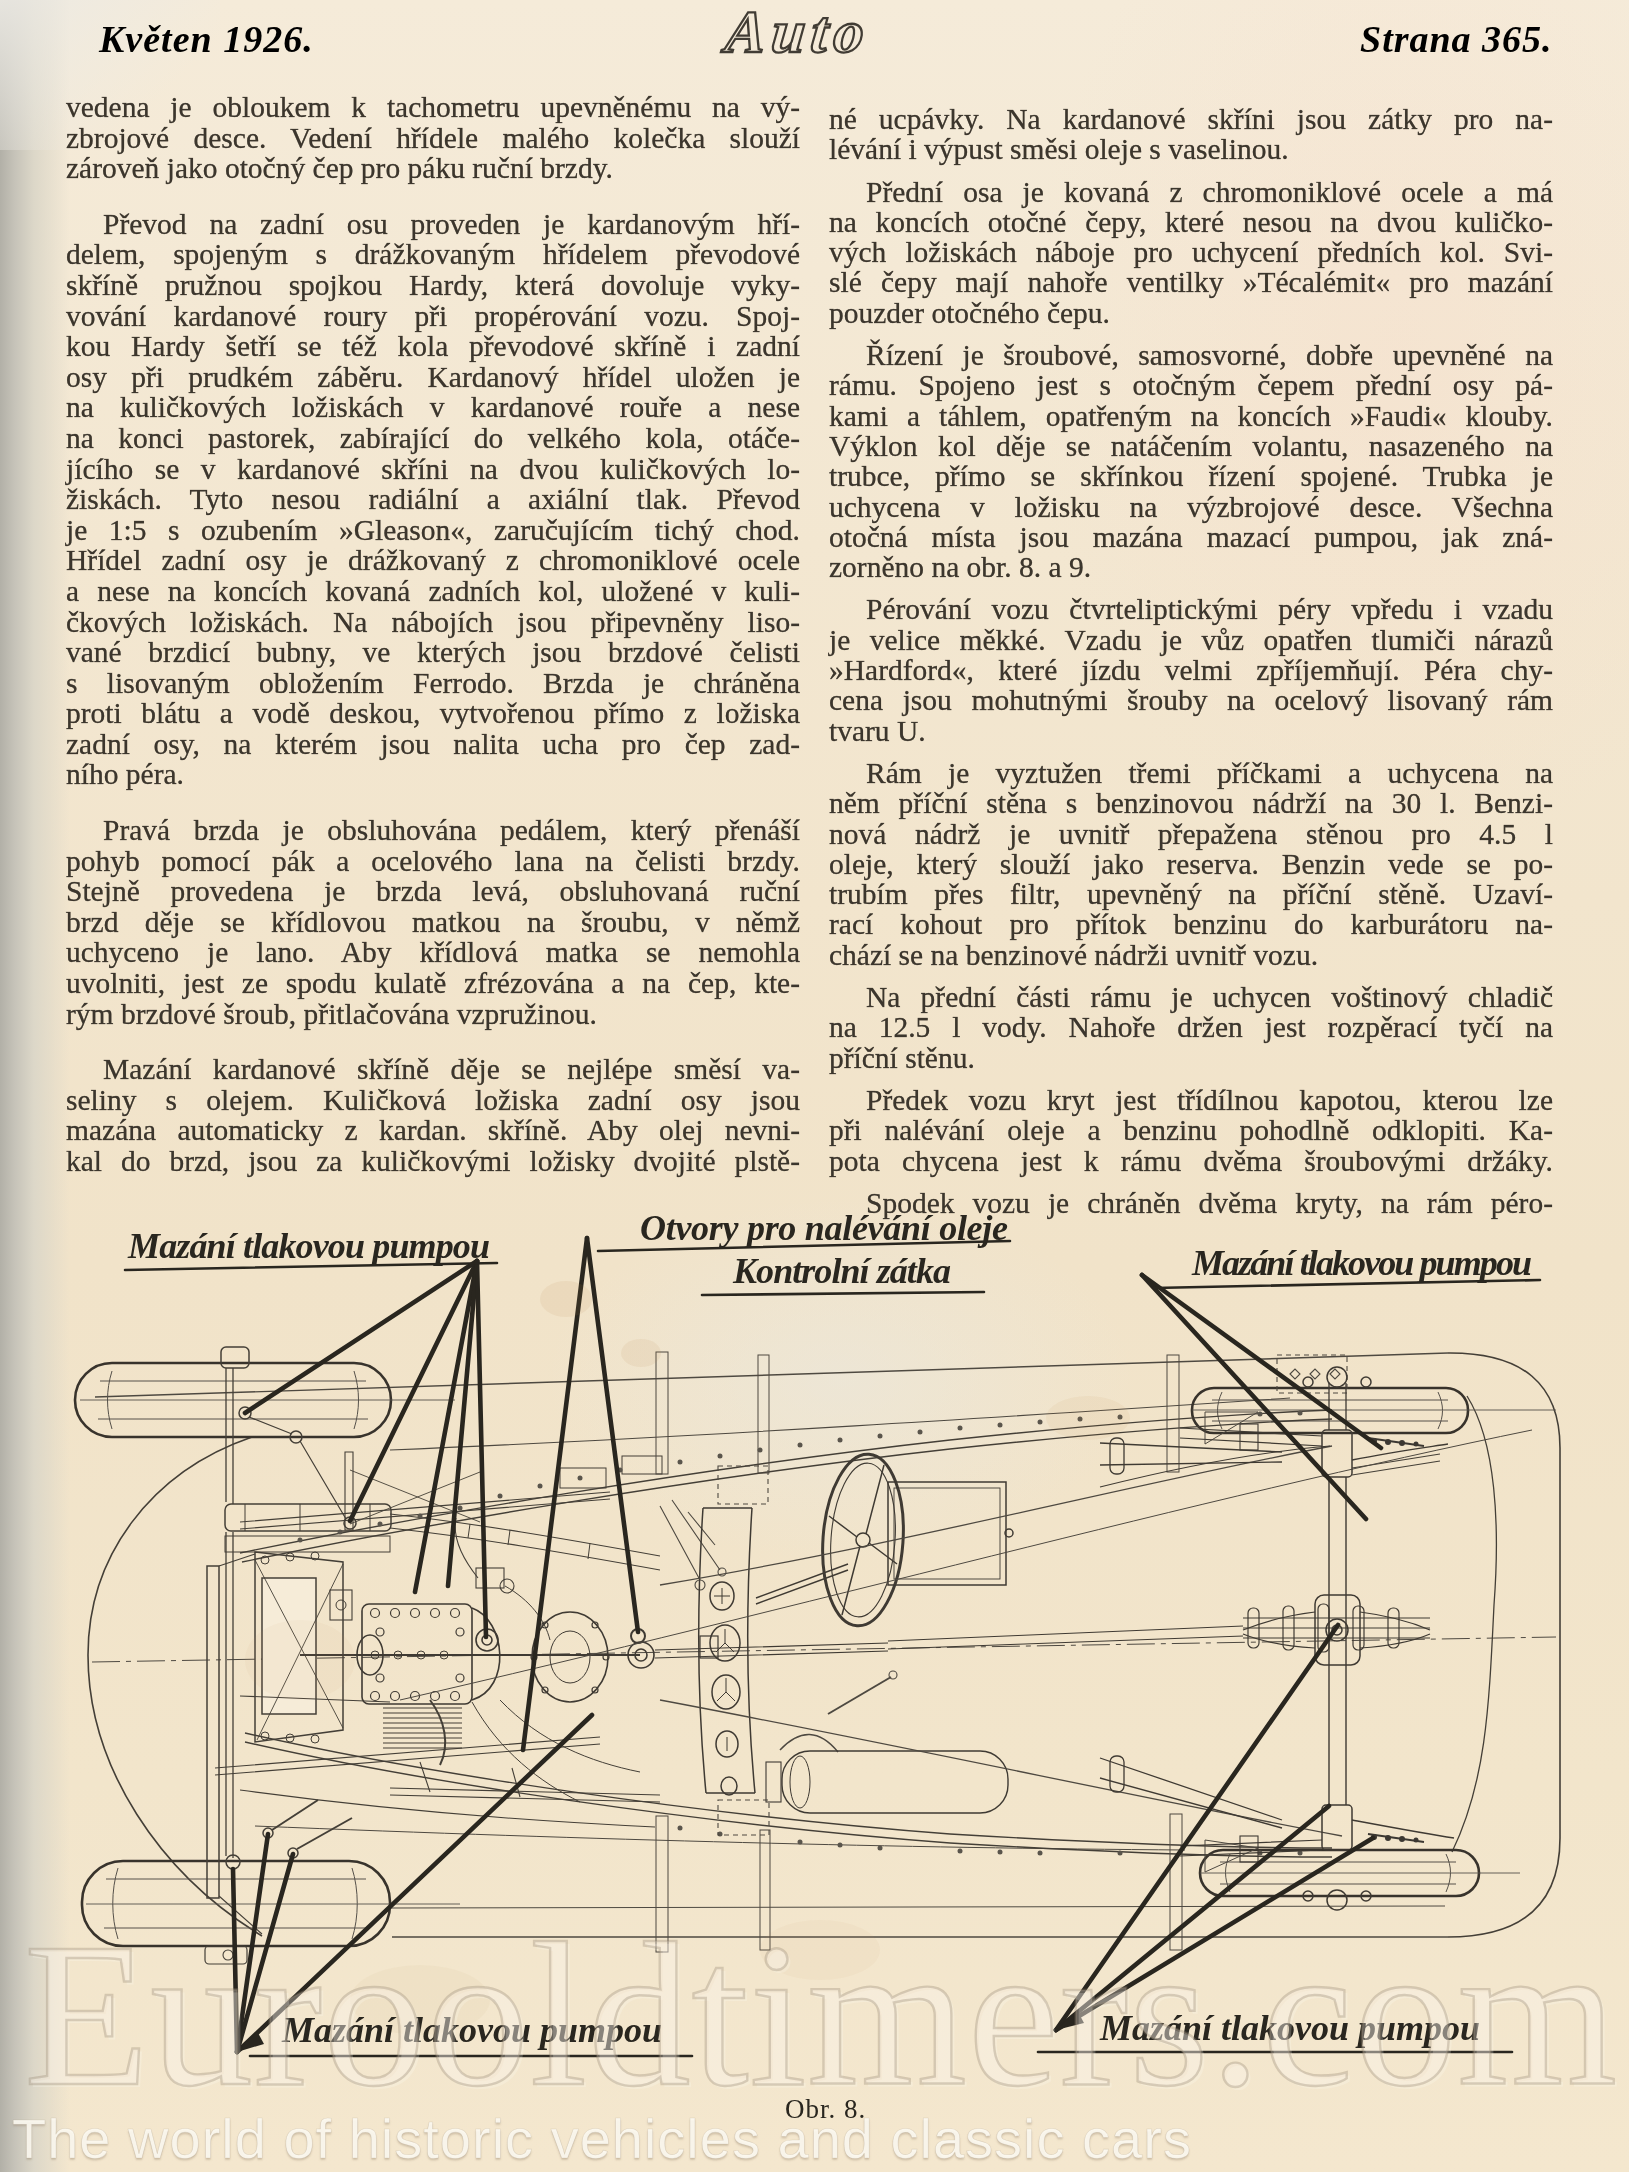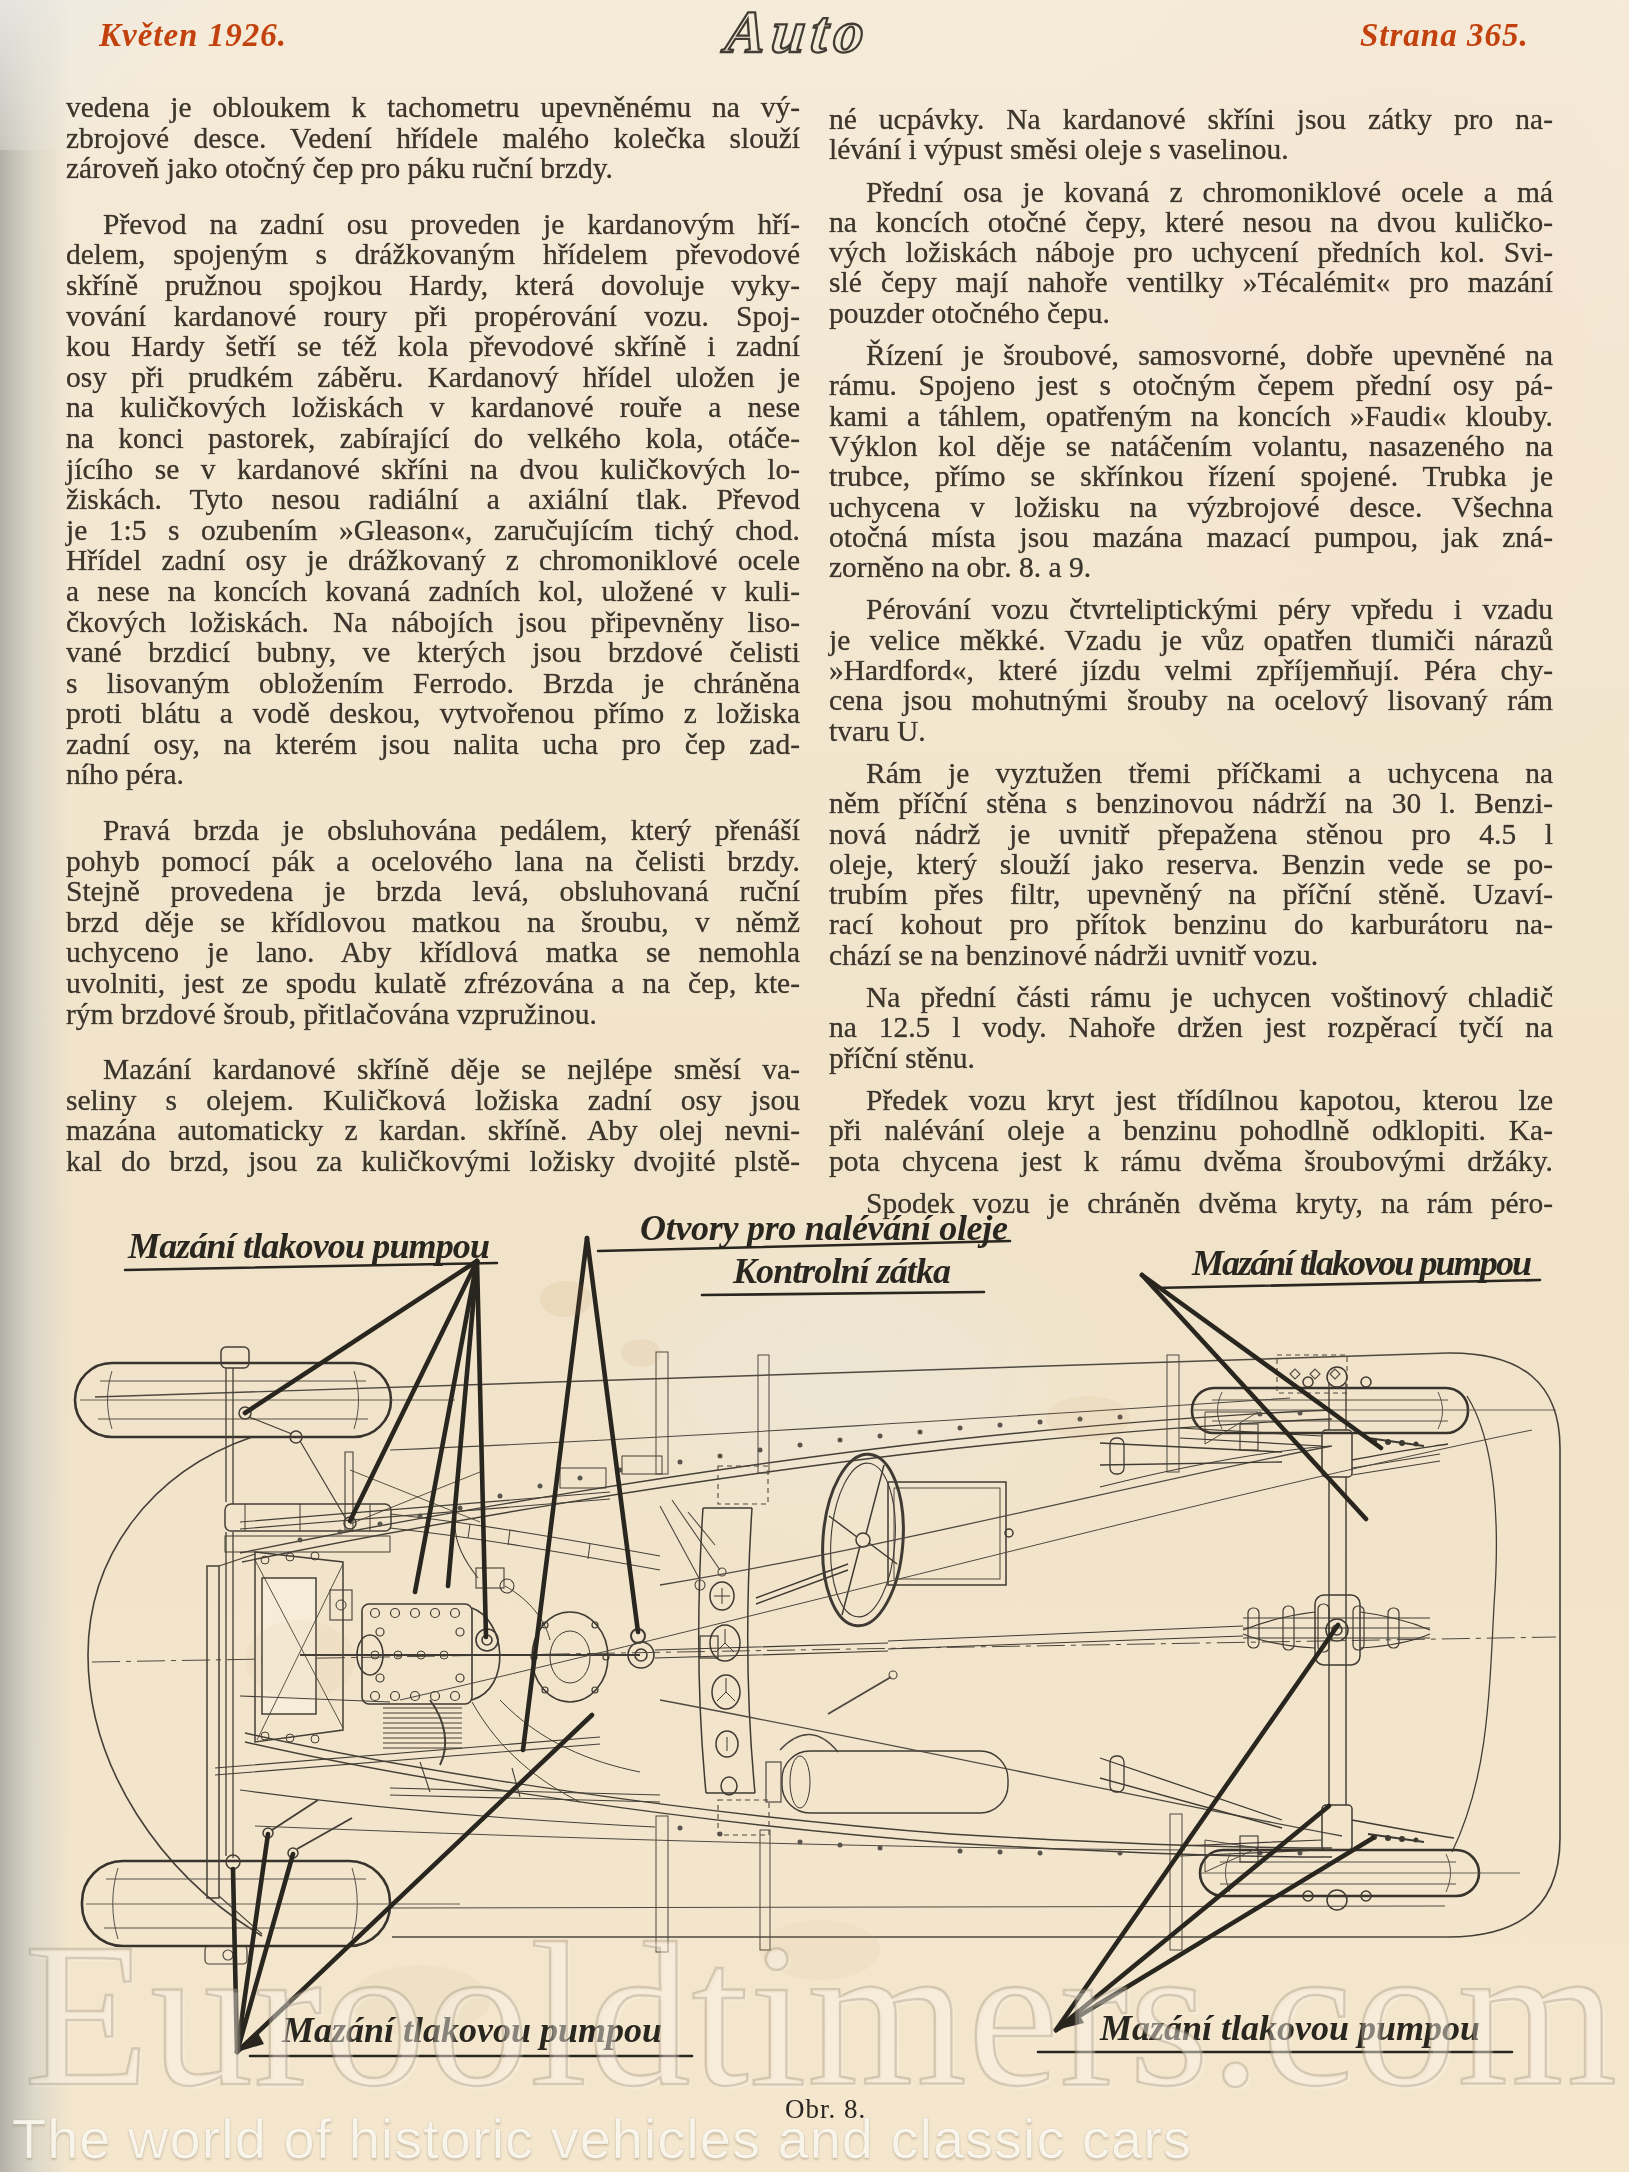--- a/index.html
+++ b/index.html
@@ -5,21 +5,21 @@
 body{font-family:"Liberation Serif",serif;position:relative;overflow:hidden;
  background:
   radial-gradient(420px 260px at 840px 1380px, rgba(232,233,228,0.45), rgba(232,233,228,0) 70%),
   radial-gradient(500px 700px at 1400px 350px, rgba(248,216,200,0.28), rgba(248,216,200,0) 75%),
   linear-gradient(180deg,#f5ebd9 0%,#f3e7d1 25%,#f1e3c9 58%,#f2e5cb 82%,#f4e7ce 100%);
  color:#35302a;}
 .edge{position:absolute;left:0;top:0;width:70px;height:2172px;
  background:linear-gradient(90deg,#b2b0a7 0%,#c5c2b8 20%,#dcd7c8 48%,rgba(240,230,210,0) 100%);}
 .edgetop{position:absolute;left:0;top:0;width:220px;height:150px;
  background:linear-gradient(135deg,rgba(236,234,228,0.9),rgba(236,234,228,0) 70%);}
-.hdr{position:absolute;font-weight:bold;font-style:italic;font-size:33px;letter-spacing:1px;color:#c2410c}
+.hdr{position:absolute;font-weight:bold;font-style:italic;font-size:38px;letter-spacing:1px;color:#000000}
 .hl{left:99px;top:17px}
 .hr{left:1360px;top:17px}
 .logo{left:726px;top:-2px;font-size:60px;letter-spacing:6px;color:transparent;
  -webkit-text-stroke:2.3px #413c34;transform:skewX(-6deg)}
 .col{position:absolute;width:734px;font-size:29.5px;line-height:30.6px;text-align:justify;color:#3c362d;
  text-shadow:0 0 0.4px rgba(60,54,45,0.5);-webkit-text-stroke:0.3px rgba(60,54,45,0.55)}
 .c1{left:66px;top:92px}
 .c2{left:829px;top:104px;width:724px;line-height:30.3px}
 .ln{text-align:justify;text-align-last:justify;white-space:nowrap}
 .ln.end{text-align-last:left}

